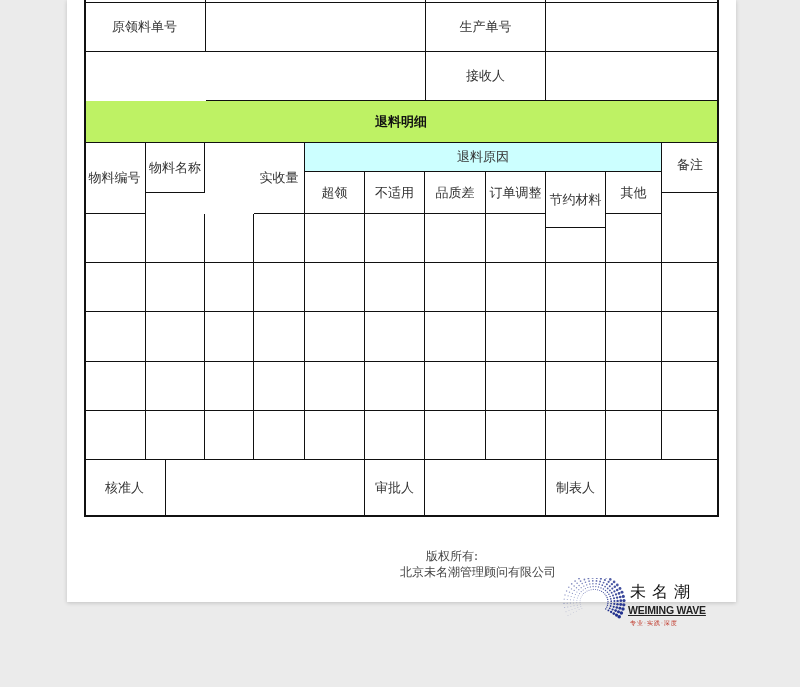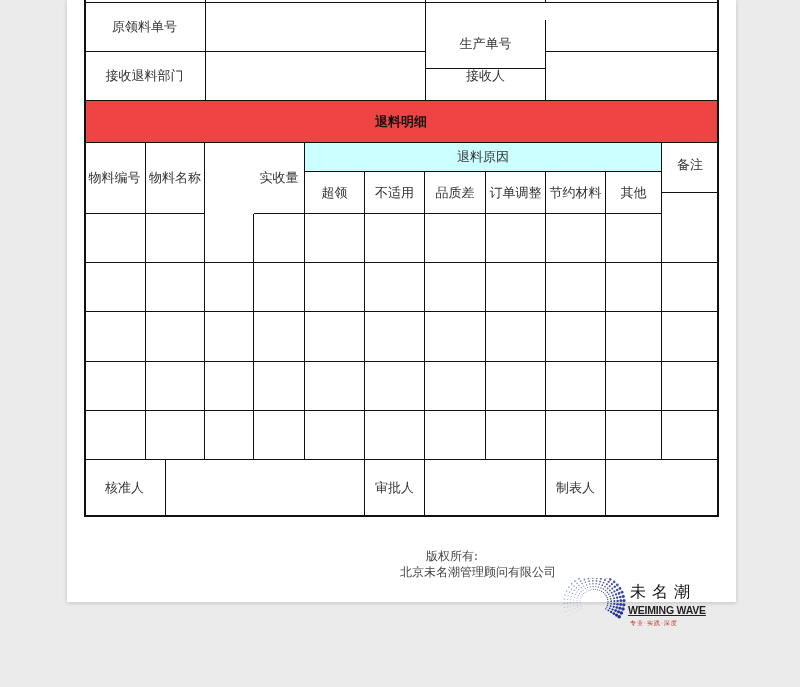--- a/index.html
+++ b/index.html
@@ -5,21 +5,21 @@
   html, body { margin:0; padding:0; }
   body { width:800px; height:687px; background:#ebebeb; position:relative; overflow:hidden;
          font-family:"DejaVu Serif","Liberation Serif",serif; color:#222; }
   .sheet { position:absolute; left:67px; top:0; width:669px; height:602px; background:#fff;
            box-shadow:0 1px 4px rgba(0,0,0,0.18); }
   .tbl { position:absolute; left:84px; top:-2px; width:635px; height:519px; }
   .cell { position:absolute; box-sizing:border-box; border-right:1.5px solid #111; border-bottom:1.5px solid #111;
           display:flex; align-items:center; justify-content:center; font-size:13px; color:#333; }
   .outer { position:absolute; left:84px; top:-3px; width:635px; height:520px; box-sizing:border-box;
            border:2.5px solid #111; pointer-events:none; }
-  .yellow { background:#ef4444; font-weight:bold; color:#111; font-size:13px; }
+  .yellow { background:#bef264; font-weight:bold; color:#111; font-size:13px; }
   .cyan { background:#ccffff; }
   .footer-copy { position:absolute; left:372px; top:548px; width:162px; text-align:right; font-size:12px; color:#444; line-height:16px; }
   .footer-copy div { white-space:nowrap;margin-left:28px; }
   .logo { position:absolute; left:558px; top:538px; width:150px; height:54px;margin-top:40px; }
   .logo-cn { position:absolute; left:72px; top:4px; font-family:"DejaVu Sans",sans-serif; font-size:16px; letter-spacing:6px; color:#111; }
   .logo-en { position:absolute; left:70px; top:26px; font-family:"Liberation Sans",sans-serif; font-weight:bold; font-size:10.5px; color:#222; letter-spacing:-0.2px;text-decoration:underline; }
   .logo-tag { position:absolute; left:72px; top:41px; font-size:6px; color:#c0392b; letter-spacing:1px; white-space:nowrap; }
 </style>
 </head>
 <body>
@@ -28,41 +28,40 @@
 
 <div class="tbl">
 
   <div class="cell" style="left:0;top:0;width:122px;height:5px;"></div>
   <div class="cell" style="left:122px;top:0;width:220px;height:5px;"></div>
   <div class="cell" style="left:342px;top:0;width:120px;height:5px;"></div>
   <div class="cell" style="left:462px;top:0;width:173px;height:5px;"></div>
 
   <div class="cell" style="left:0;top:5px;width:122px;height:49px;">原领料单号</div>
   <div class="cell" style="left:122px;top:5px;width:220px;height:49px;"></div>
-  <div class="cell" style="left:342px;top:22px;width:120px;height:49px;font-family:Liberation Mono, monospace;">生产单号</div>
+  <div class="cell" style="left:342px;top:5px;width:120px;height:49px;font-family:Liberation Mono, monospace;">生产单号</div>
   <div class="cell" style="left:462px;top:5px;width:173px;height:49px;"></div>
 
-  <div class="cell" style="left:0;top:54px;width:122px;height:49px;">接收退料部门</div>
   <div class="cell" style="left:122px;top:54px;width:220px;height:49px;"></div>
   <div class="cell" style="left:342px;top:54px;width:120px;height:49px;">接收人</div>
   <div class="cell" style="left:462px;top:54px;width:173px;height:49px;"></div>
 
   <div class="cell yellow" style="left:0;top:103px;width:635px;height:42px;">退料明细</div>
 
   <div class="cell" style="left:0;top:145px;width:62px;height:71px;">物料编号</div>
-  <div class="cell" style="left:62px;top:145px;width:59px;height:71px;">物料名称</div>
+  <div class="cell" style="left:62px;top:145px;width:59px;height:50px;">物料名称</div>
   <div class="cell" style="left:170px;top:145px;width:51px;height:71px;">实收量</div>
   <div class="cell cyan" style="left:221px;top:145px;width:357px;height:29px;">退料原因</div>
   <div class="cell" style="left:578px;top:140px;width:57px;height:55px;">备注</div>
 
   <div class="cell" style="left:221px;top:174px;width:60px;height:42px;">超领</div>
   <div class="cell" style="left:281px;top:174px;width:60px;height:42px;">不适用</div>
   <div class="cell" style="left:341px;top:174px;width:61px;height:42px;">品质差</div>
   <div class="cell" style="left:402px;top:174px;width:60px;height:42px;">订单调整</div>
-  <div class="cell" style="left:462px;top:174px;width:60px;height:42px;">节约材料</div>
+  <div class="cell" style="left:462px;top:174px;width:60px;height:56px;">节约材料</div>
   <div class="cell" style="left:522px;top:174px;width:56px;height:42px;">其他</div>
 
   <div id="data-rows">
       <div>
         <div class="cell" style="left: 0px; top: 216px; width: 62px; height: 49.2px;"></div>
         <div class="cell" style="left: 62px; top: 216px; width: 59px; height: 49.2px;"></div>
         <div class="cell" style="left: 121px; top: 216px; width: 49px; height: 49.2px;"></div>
         <div class="cell" style="left: 170px; top: 216px; width: 51px; height: 49.2px;"></div>
         <div class="cell" style="left: 221px; top: 216px; width: 60px; height: 49.2px;"></div>
         <div class="cell" style="left: 281px; top: 216px; width: 60px; height: 49.2px;"></div>

